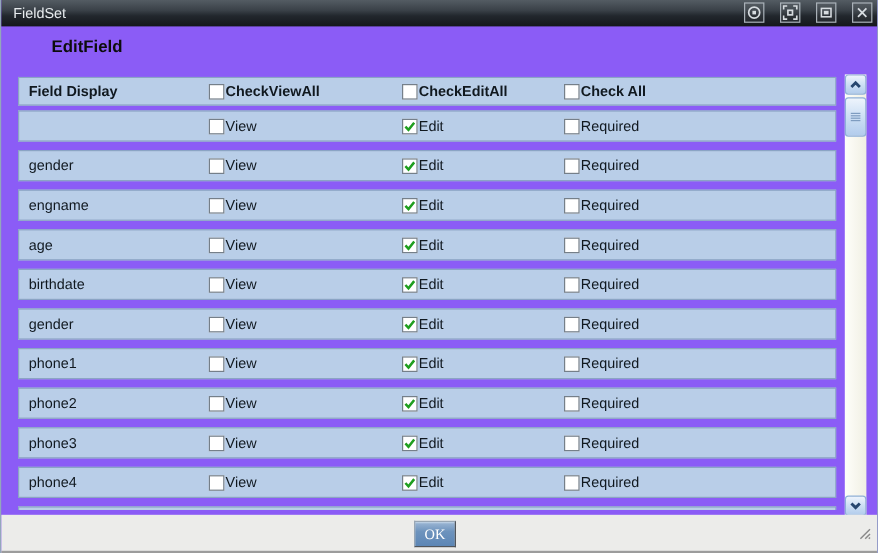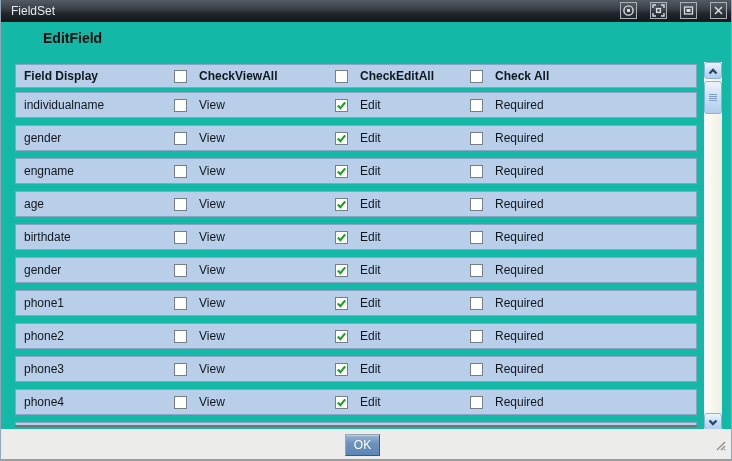--- a/index.html
+++ b/index.html
@@ -1,19 +1,19 @@
 <!DOCTYPE html>
 <html><head>
 <meta charset="utf-8">
 <style>
   html,body{margin:0;padding:0;background:#fff;}
   *{box-sizing:border-box;}
   .window{
     position:relative;width:732px;height:461px;overflow:hidden;
-    font-family:"Liberation Sans",sans-serif;background:#14b8a6;
+    font-family:"Liberation Sans",sans-serif;background:#8b5cf6;
     border-left:1px solid #93a7bb;border-right:1px solid #93a7bb;
   }
   
   .titlebar{
     position:absolute;top:0;left:0;right:0;height:22px;
     background:linear-gradient(#545c63 0%,#394047 40%,#22272d 60%,#14171b 100%);
   }
   .titlebar .title{
     color:#e7ebee;font-size:12px;line-height:22px;padding-left:10px;display:inline-block;
   }
@@ -22,41 +22,41 @@
     width:17px;height:17px;padding:0;margin:0;cursor:pointer;
     border:1px solid #a9b1b8;background:rgba(255,255,255,0.05);
     display:flex;align-items:center;justify-content:center;
   }
   .ctl svg{display:block;}
   
   .heading{position:absolute;top:30px;left:14px;font-size:14px;font-weight:bold;color:#0d0d0d;padding-left:28px;}
   
   .viewport{
     position:absolute;left:14px;top:64px;width:682px;height:363px;overflow:hidden;
-    border-bottom:2px solid #737373;
+    border-bottom:2px solid #8b5cf6;
   }
   .row{
     position:relative;height:26px;margin-bottom:7px;
     background:#b9cee8;border:1px solid #8ba4c4;
   }
   .row.header{height:24px;margin-bottom:4px;}
   .cellbox{position:absolute;top:0;bottom:0;display:flex;align-items:center;white-space:nowrap;}
   .c1{left:8px;}
   .c2{left:158px;}
   .c3{left:308px;padding-left:11px;}
   .c4{left:454px;text-align:center;}
   .fieldtext{font-size:12px;color:#10181f;}
   .row.header .fieldtext{font-weight:bold;}
   .row.header .cblabel{font-weight:bold;}
   .cb{
     width:13px;height:13px;background:#fff;border:1px solid #757f89;flex:0 0 13px;
     display:inline-flex;align-items:center;justify-content:center;cursor:pointer;
   }
   .cb svg{display:block;}
-  .cblabel{font-size:12px;color:#10181f;margin-left:12px;}
+  .cblabel{font-size:12px;color:#10181f;margin-left:1px;}
   .row.partial{height:26px;}
   
   .vscroll{
     position:absolute;left:703px;top:62px;width:18px;height:368px;
     background:linear-gradient(90deg,#fefefa,#f0efe3);
   }
   .sbtn,.sthumb{
     position:absolute;left:0;width:18px;border:1px solid #8fb0d8;border-radius:3px;
     background:linear-gradient(#eef4fc,#cfe1f5 45%,#b2ccec);cursor:pointer;
     display:flex;align-items:center;justify-content:center;
@@ -69,21 +69,21 @@
   
   .footer{
     position:absolute;left:0;right:0;top:429px;height:32px;
     background:#ececea;border-bottom:2px solid #9c9c9c;
   }
   .ok{
     position:absolute;left:344px;top:5px;width:35px;height:22px;cursor:pointer;
     background:linear-gradient(#9db7d4,#6d93bd 40%,#5c86b5);
     border:1px solid #51555a;border-top-color:#98a6b4;border-left-color:#98a6b4;
     box-shadow:inset 0 1px 0 #b9cde2;
-    color:#fff;font-size:12px;font-family:Liberation Sans, sans-serif;text-align:center;padding:0;
+    color:#fff;font-size:12px;font-family:Liberation Serif, serif;text-align:center;padding:0;
   }
   .grip{position:absolute;right:5px;bottom:4px;}
 </style>
 </head>
 <body>
 
 <div class="window">
 
   <div class="titlebar">
     <span class="title">FieldSet</span>
@@ -140,23 +140,20 @@
         <span class="cb"></span>
         <span class="cblabel">CheckEditAll</span>
       </div>
       <div class="cellbox c4">
         <span class="cb"></span>
         <span class="cblabel">Check All</span>
       </div>
     </div>
     <div id="rows">
   <div class="row">
-    <div class="cellbox c1">
-            <span class="fieldtext">individualname</span>
-          </div>
     <div class="cellbox c2">
       <span class="cb"></span>
       <span class="cblabel">View</span>
     </div>
     <div class="cellbox c3">
       <span class="cb">
               <svg width="11" height="11" viewBox="0 0 12 12">
                 <path d="M2 6 L4.8 9 L10 2.5" fill="none" stroke="#1f9e1f" stroke-width="2.3"></path>
               </svg>
             </span>

